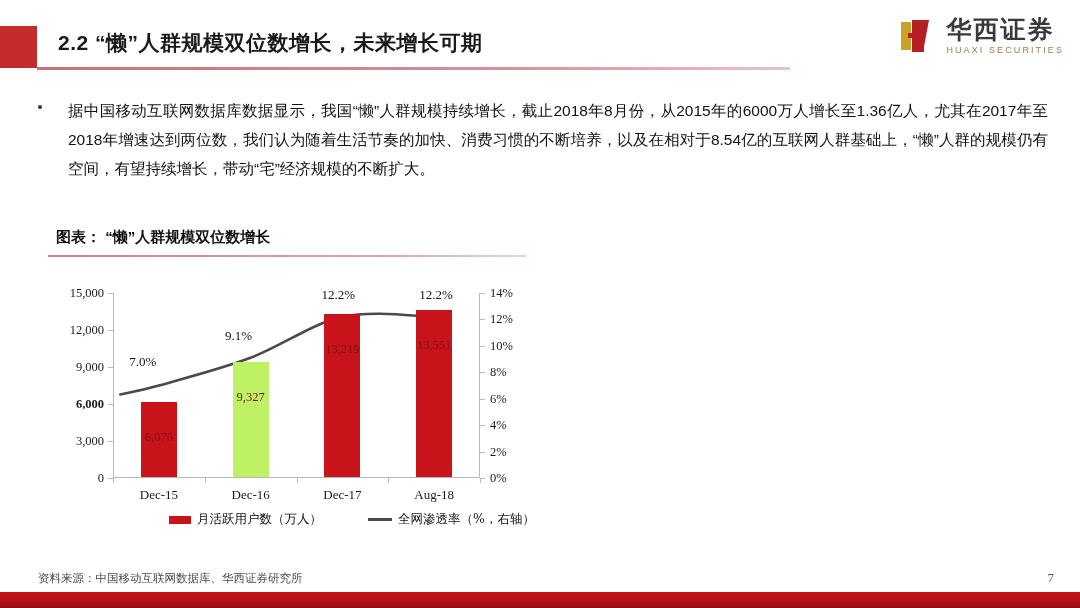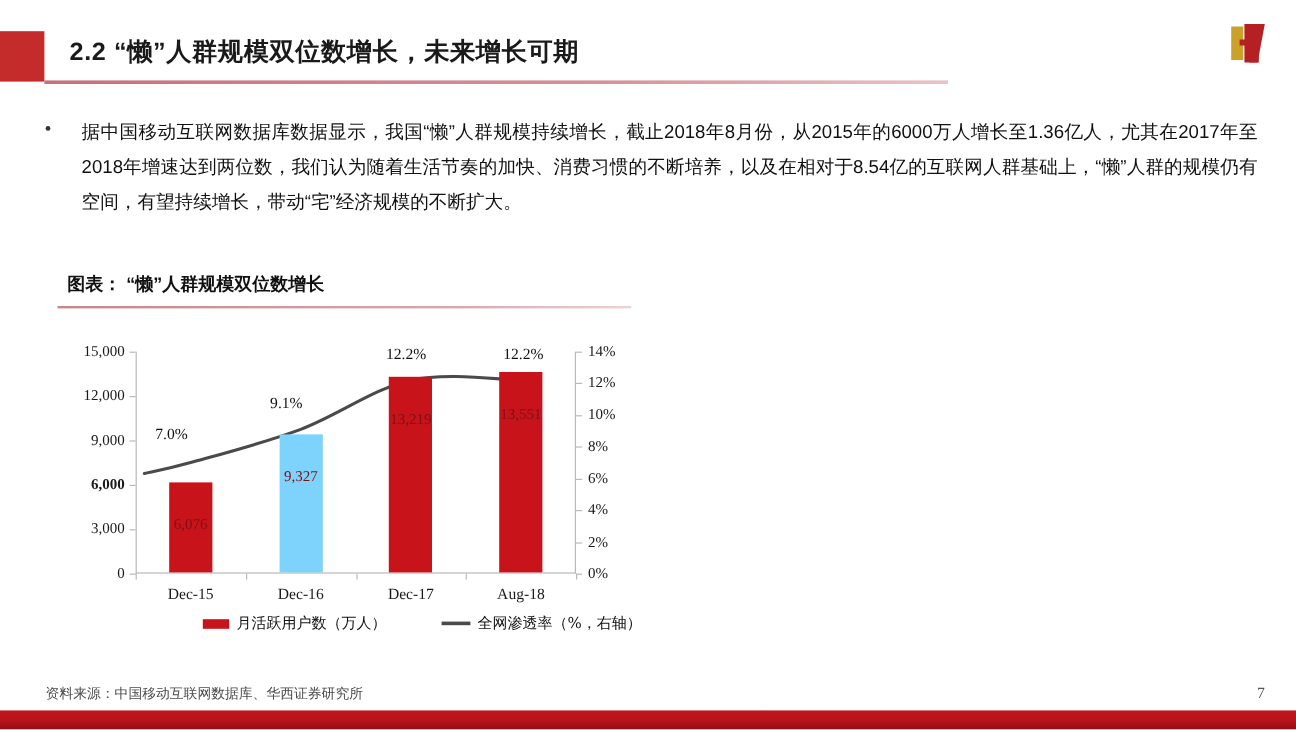--- a/index.html
+++ b/index.html
@@ -193,20 +193,24 @@
   <div class="hdr-rule"></div>
 
   <div class="logo">
     <div class="logo-mark">
       <svg width="40" height="40" viewBox="0 0 40 40" aria-hidden="true">
         <path d="M2 6 L12 6 L12 34 L2 34 Z" fill="#C9A227"></path>
         <path d="M13 4 L25 4 L25 36 L13 36 Z" fill="#B52025"></path>
         <path d="M9 17 L22 17 L22 22 L9 22 Z" fill="#B52025"></path>
         <path d="M22 4 L30 4 L24 36 L17 36 Z" fill="#B52025"></path>
       </svg>
+    </div>
+    <div>
+      <div class="logo-cn">华西证券</div>
+      <div class="logo-en">HUAXI SECURITIES</div>
     </div>
   </div>
 
   <div class="bullet-row">
     <span class="bullet-dot"></span>
     <div class="bullet-text">据中国移动互联网数据库数据显示，我国“懒”人群规模持续增长，截止2018年8月份，从2015年的6000万人增长至1.36亿人，尤其在2017年至2018年增速达到两位数，我们认为随着生活节奏的加快、消费习惯的不断培养，以及在相对于8.54亿的互联网人群基础上，“懒”人群的规模仍有空间，有望持续增长，带动“宅”经济规模的不断扩大。</div>
   </div>
 
   <div class="chart-title">图表： “懒”人群规模双位数增长</div>
   <div class="chart-title-rule"></div>
@@ -249,21 +253,21 @@
         <div class="y2lab" style="top: 0px;">14%</div>
         <div class="tickx" style="left: 0px;"></div>
         <div class="tickx" style="left: 91.75px;"></div>
         <div class="tickx" style="left: 183.5px;"></div>
         <div class="tickx" style="left: 275.25px;"></div>
         <div class="tickx" style="left: 367px;"></div>
         <div class="bar" style="left: 27.875px; width: 36px; height: 74.9373px; background: rgb(200, 19, 27);">
           <span class="bar-val" style="top: 28px;">6,076</span>
         </div>
         <div class="xlab" style="left: 45.875px;">Dec-15</div>
-        <div class="bar" style="left: 119.625px; width: 36px; height: 115.033px; background: #7dd3fc;">
+        <div class="bar" style="left: 119.625px; width: 36px; height: 115.033px; background: #bef264;">
           <span class="bar-val" style="top: 28px;">9,327</span>
         </div>
         <div class="xlab" style="left: 137.625px;">Dec-16</div>
         <div class="bar" style="left: 211.375px; width: 36px; height: 163.034px; background: rgb(200, 19, 27);">
           <span class="bar-val" style="top: 28px;">13,219</span>
         </div>
         <div class="xlab" style="left: 229.375px;">Dec-17</div>
         <div class="bar" style="left: 303.125px; width: 36px; height: 167.129px; background: rgb(200, 19, 27);">
           <span class="bar-val" style="top: 28px;">13,551</span>
         </div>

